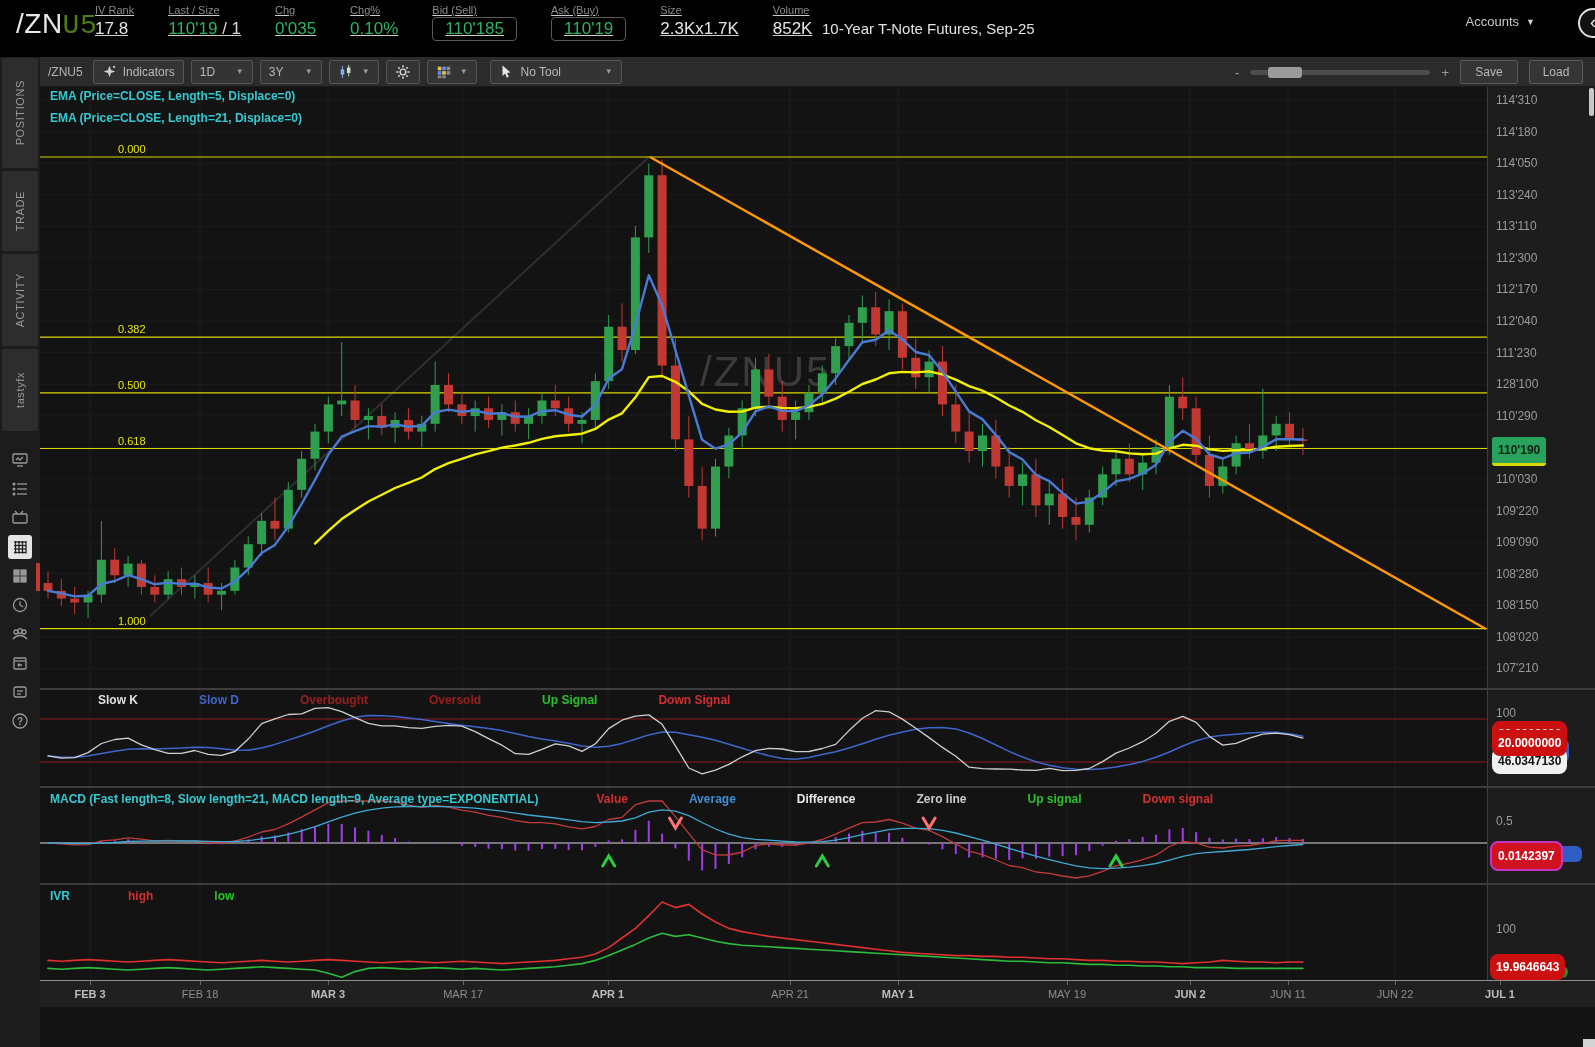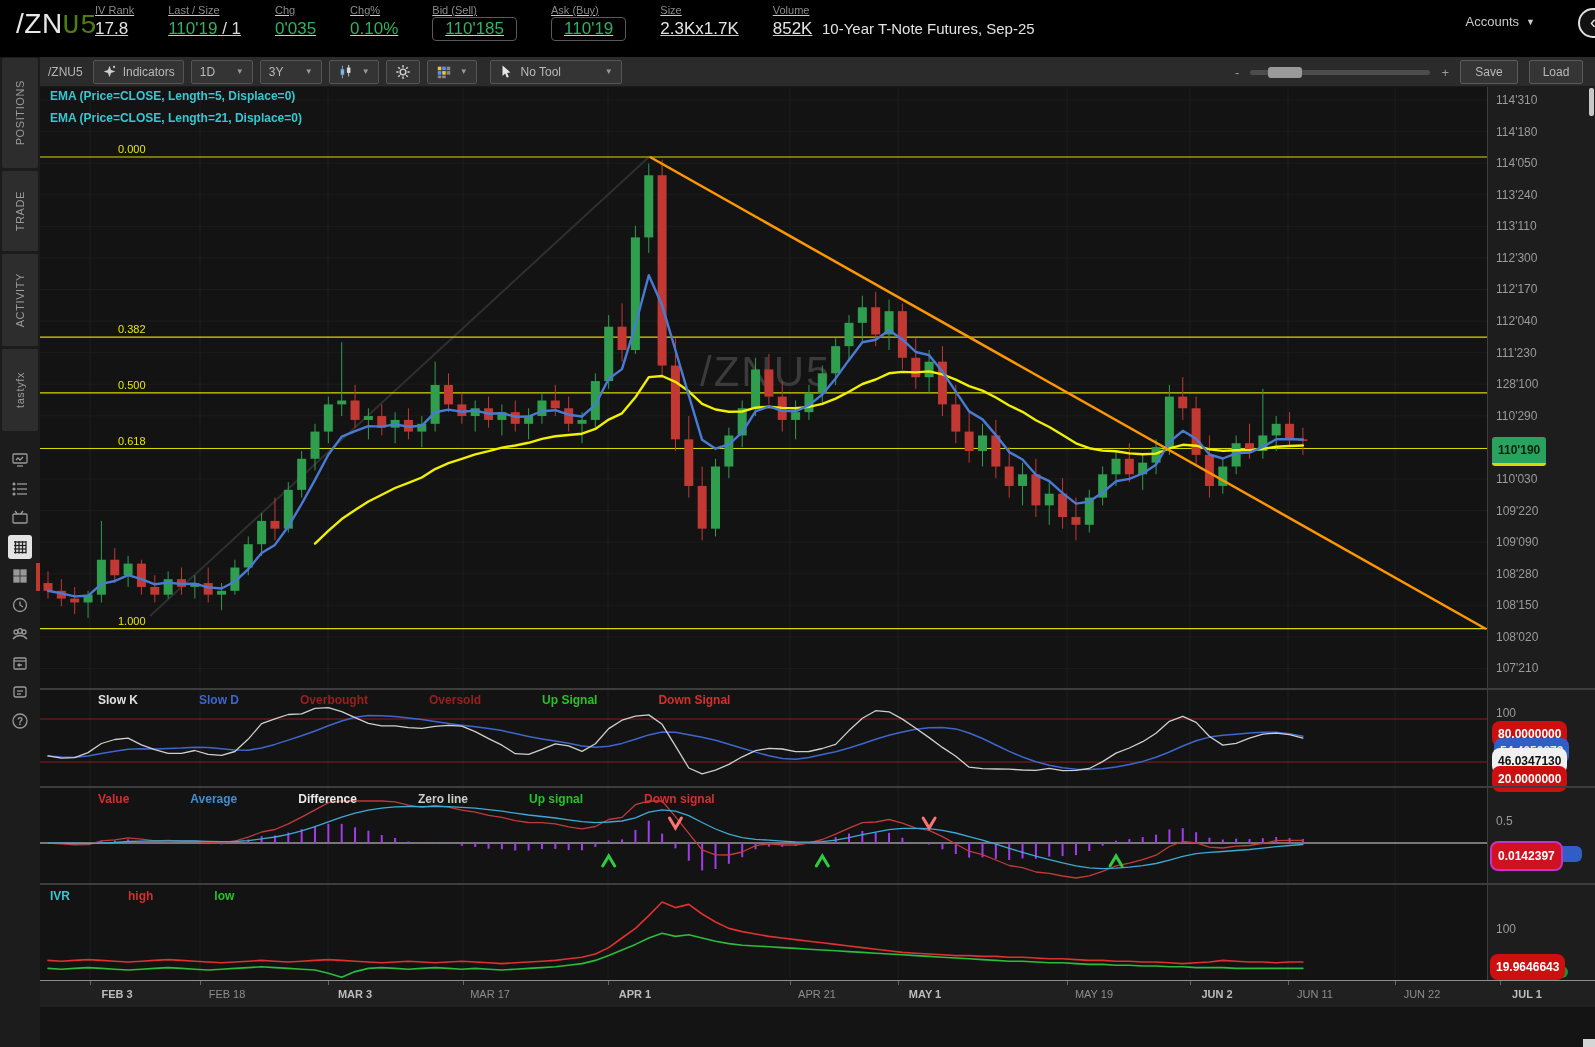--- a/index.html
+++ b/index.html
@@ -66,21 +66,21 @@
   .badge.macdv { background:#cf1120; color:#fff; border:2px solid #c433c4; }
   .sliver { position:absolute; border-radius:6px; }
 
   .panel-head { position:absolute; left:50px; z-index:5; display:flex; align-items:center; white-space:nowrap; font-size:12px; }
   .panel-title { color:#35c8cf; font-weight:bold; margin-right:10px; }
   .legend-item { font-weight:bold; margin-right:13px;padding-left:48px; }
 
   
   #time-axis { position:absolute; left:40px; top:980px; width:1555px; height:27px; background:#202020;
                border-top:1px solid #8f8f8f; z-index:6; }
-  .t-lbl { position:absolute; top:7px; transform:translateX(-50%); font-size:11px; color:#8d8d8d;margin-left:27px; }
+  .t-lbl { position:absolute; top:7px; transform:translateX(-50%); font-size:11px; color:#8d8d8d; }
   .t-lbl.bold { color:#bdbdbd; font-weight:bold; }
   .t-tick { position:absolute; top:0; width:1px; height:4px; background:#666; }
   #bottom-strip { position:absolute; left:40px; top:1007px; width:1555px; height:40px; background:#141414; z-index:4; }
   #vscroll { position:absolute; left:1589px; top:88px; width:5px; height:28px; background:#c8c8c8; border-radius:2px; z-index:31; }
   #hscroll-corner { position:absolute; left:1583px; top:1039px; width:12px; height:8px; background:#d5d5d5; z-index:31; }
 </style>
 </head>
 <body>
 
 <div id="app">
@@ -676,20 +676,21 @@
       </g>
     </svg>
 
   <div class="ema-label" style="top:89px">EMA (Price=CLOSE, Length=5, Displace=0)</div>
   <div class="ema-label" style="top:111px">EMA (Price=CLOSE, Length=21, Displace=0)</div>
 
   <div class="panel-head" style="top:693px">
     <span id="stoch-legend"><span class="legend-item" style="color: rgb(224, 224, 224);">Slow K</span><span class="legend-item" style="color: rgb(62, 102, 204);">Slow D</span><span class="legend-item" style="color: rgb(153, 32, 29);">Overbought</span><span class="legend-item" style="color: rgb(153, 32, 29);">Oversold</span><span class="legend-item" style="color: rgb(39, 194, 39);">Up Signal</span><span class="legend-item" style="color: rgb(211, 47, 47);">Down Signal</span></span>
   </div>
   <div class="panel-head" style="top:792px">
+    <span class="panel-title">MACD (Fast length=8, Slow length=21, MACD length=9, Average type=EXPONENTIAL)</span>
     <span id="macd-legend"><span class="legend-item" style="color: rgb(211, 47, 47);">Value</span><span class="legend-item" style="color: rgb(62, 143, 212);">Average</span><span class="legend-item" style="color: rgb(232, 232, 232);">Difference</span><span class="legend-item" style="color: rgb(204, 204, 204);">Zero line</span><span class="legend-item" style="color: rgb(39, 194, 39);">Up signal</span><span class="legend-item" style="color: rgb(211, 47, 47);">Down signal</span></span>
   </div>
   <div class="panel-head" style="top:889px">
     <span class="panel-title">IVR</span>
     <span id="ivr-legend"><span class="legend-item" style="color: rgb(211, 47, 47);">high</span><span class="legend-item" style="color: rgb(39, 194, 39);">low</span></span>
   </div>
 
   <div id="panel-axis">
     <div id="price-labels">
         <div class="ax-lbl" style="top: 7px;">114'310</div>
@@ -710,21 +711,21 @@
         <div class="ax-lbl" style="top: 480.745px;">108'280</div>
         <div class="ax-lbl" style="top: 512.328px;">108'150</div>
         <div class="ax-lbl" style="top: 543.911px;">108'020</div>
         <div class="ax-lbl" style="top: 575.494px;">107'210</div>
       </div>
 
     <div class="ax-lbl" style="top:620px">100</div>
     <div class="badge red" style="top:635px; left:4px">80.0000000</div>
     <div class="badge blue" style="top:652px; left:6px">54.4659873</div>
     <div class="badge white" style="top:662px; left:4px">46.0347130</div>
-    <div class="badge red" style="top:680px; left:4px">20.0000000</div>
+    <div class="badge red" style="top:644px; left:4px">20.0000000</div>
 
     <div class="ax-lbl" style="top:728px">0.5</div>
     <div class="sliver" style="top:760px; left:10px; width:84px; height:16px; background:#2f5fc4"></div>
     <div class="badge macdv" style="top:755px; left:2px">0.0142397</div>
 
     <div class="ax-lbl" style="top:836px">100</div>
     <div class="sliver" style="top:880px; left:8px; width:72px; height:12px; background:#1f8f2f"></div>
     <div class="badge red" style="top:868px; left:2px">19.9646643</div>
   </div>
 

